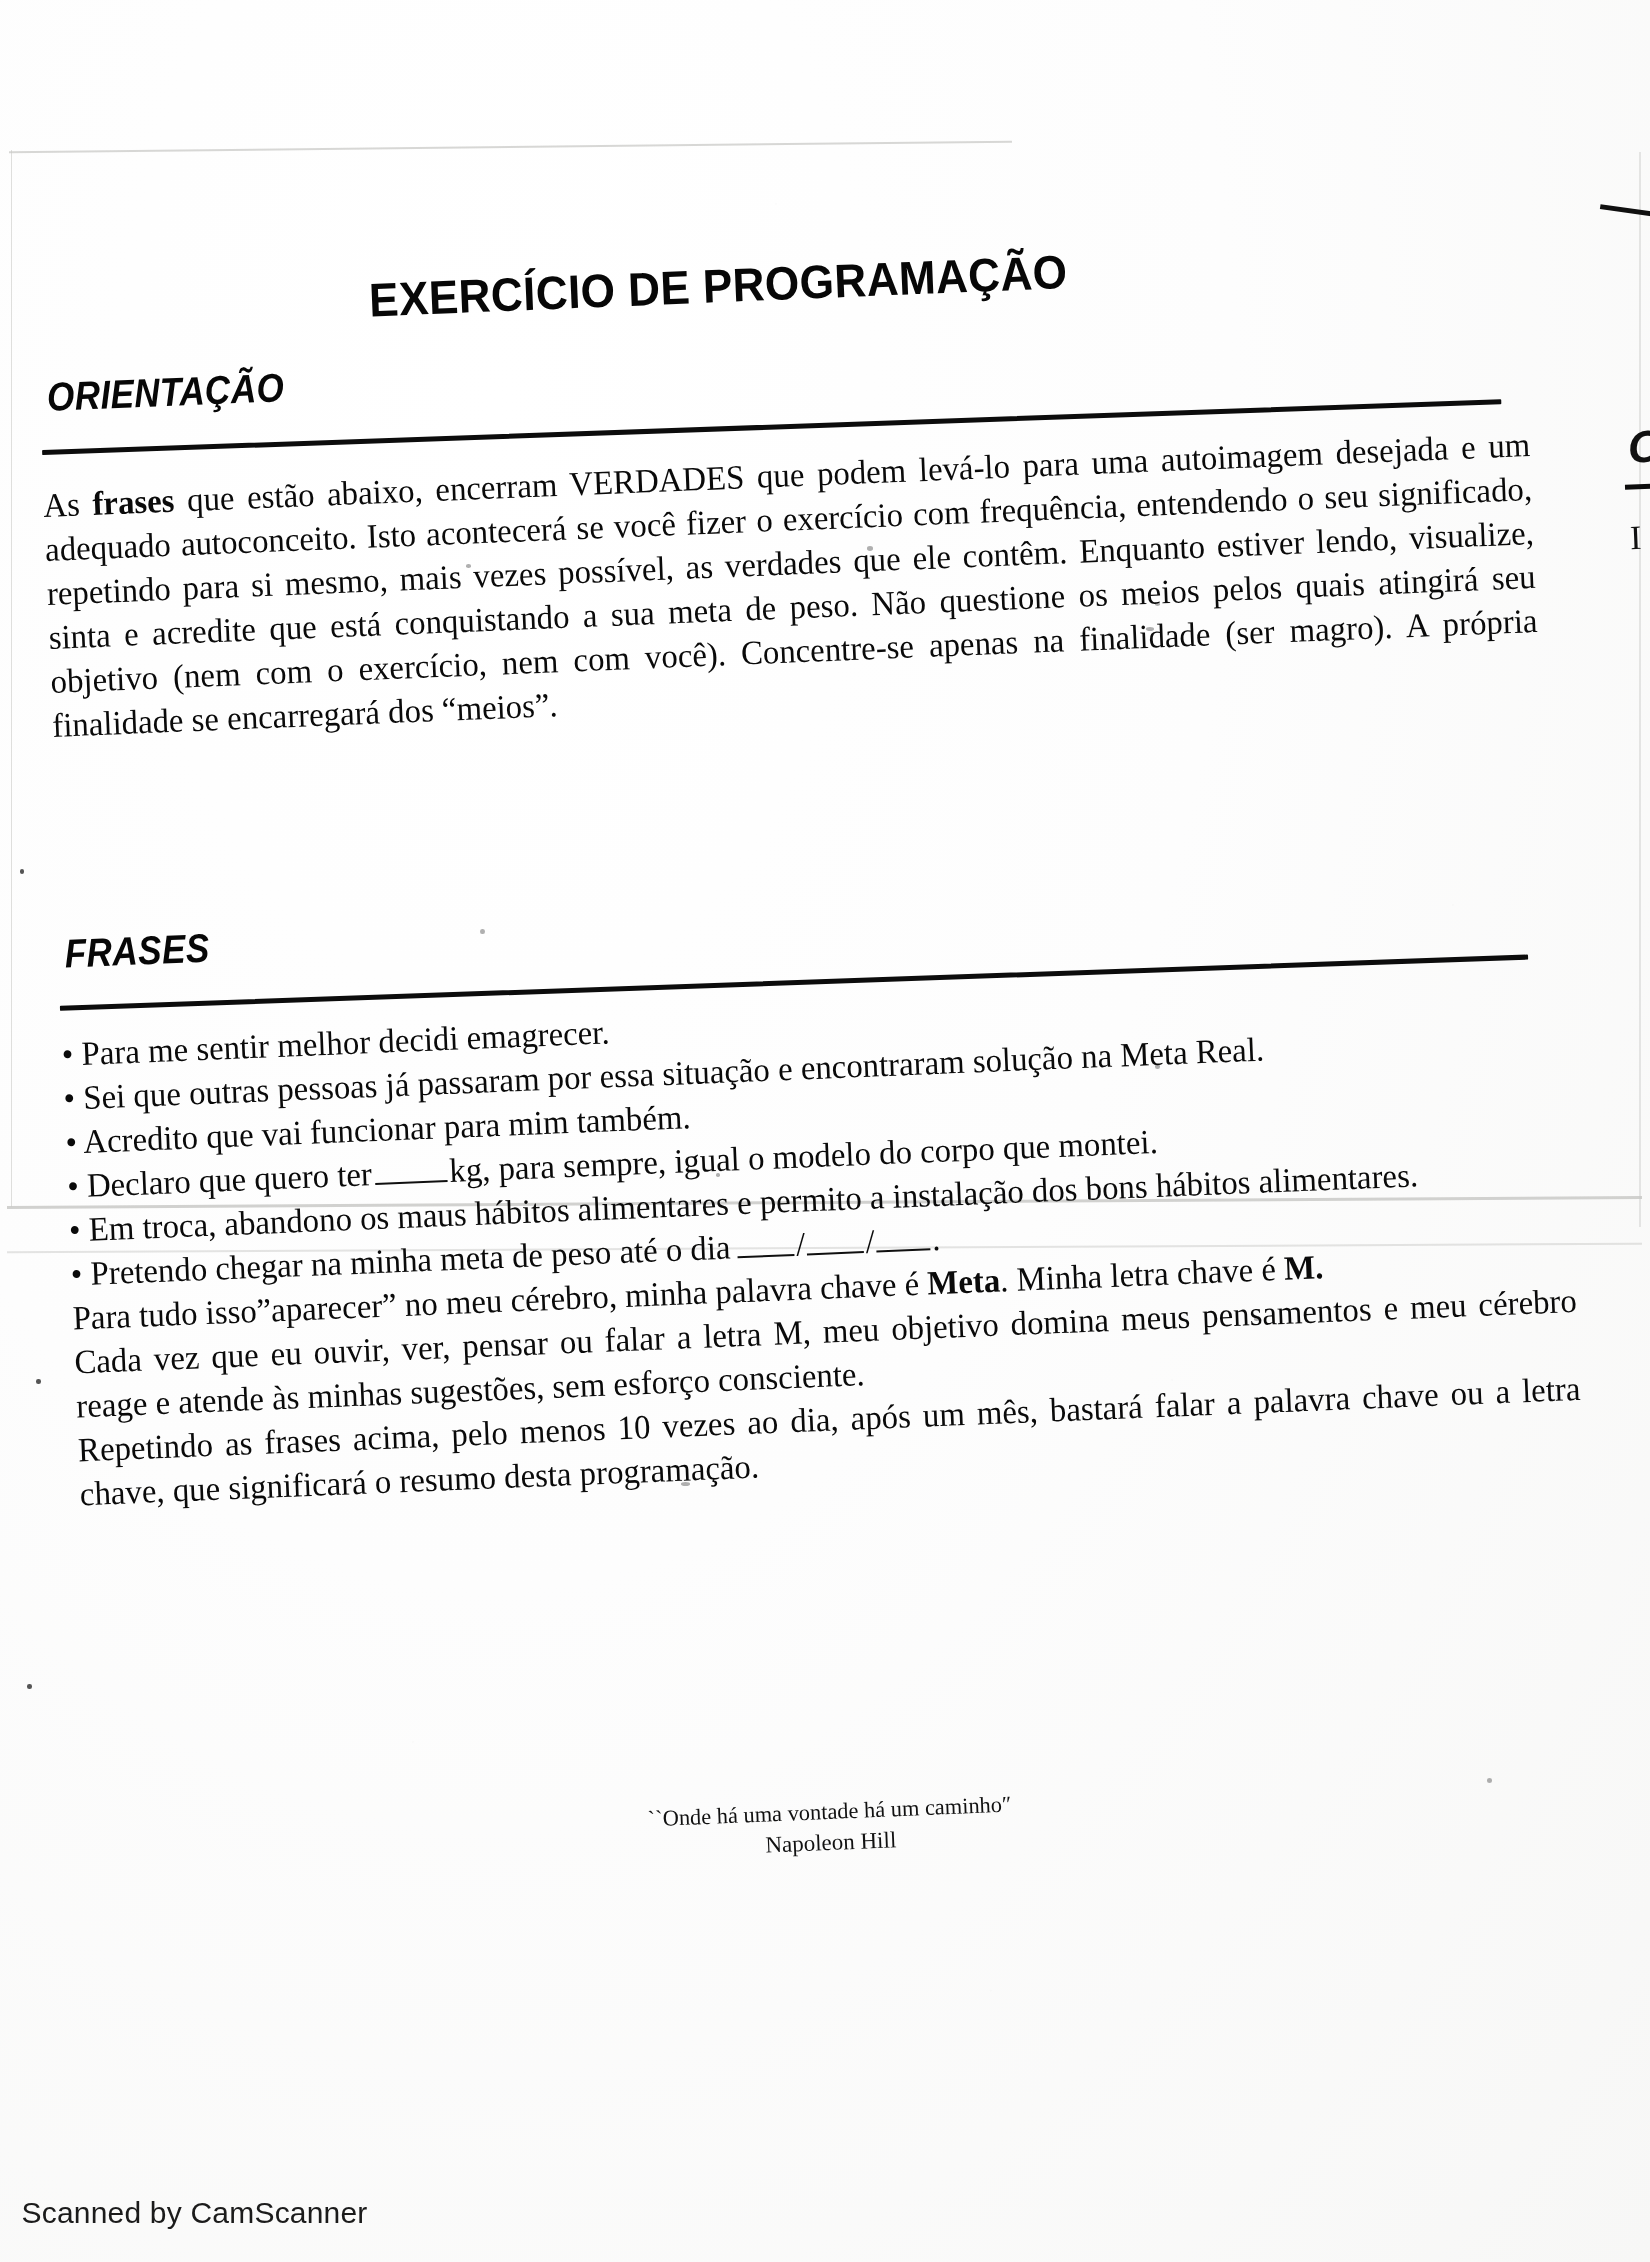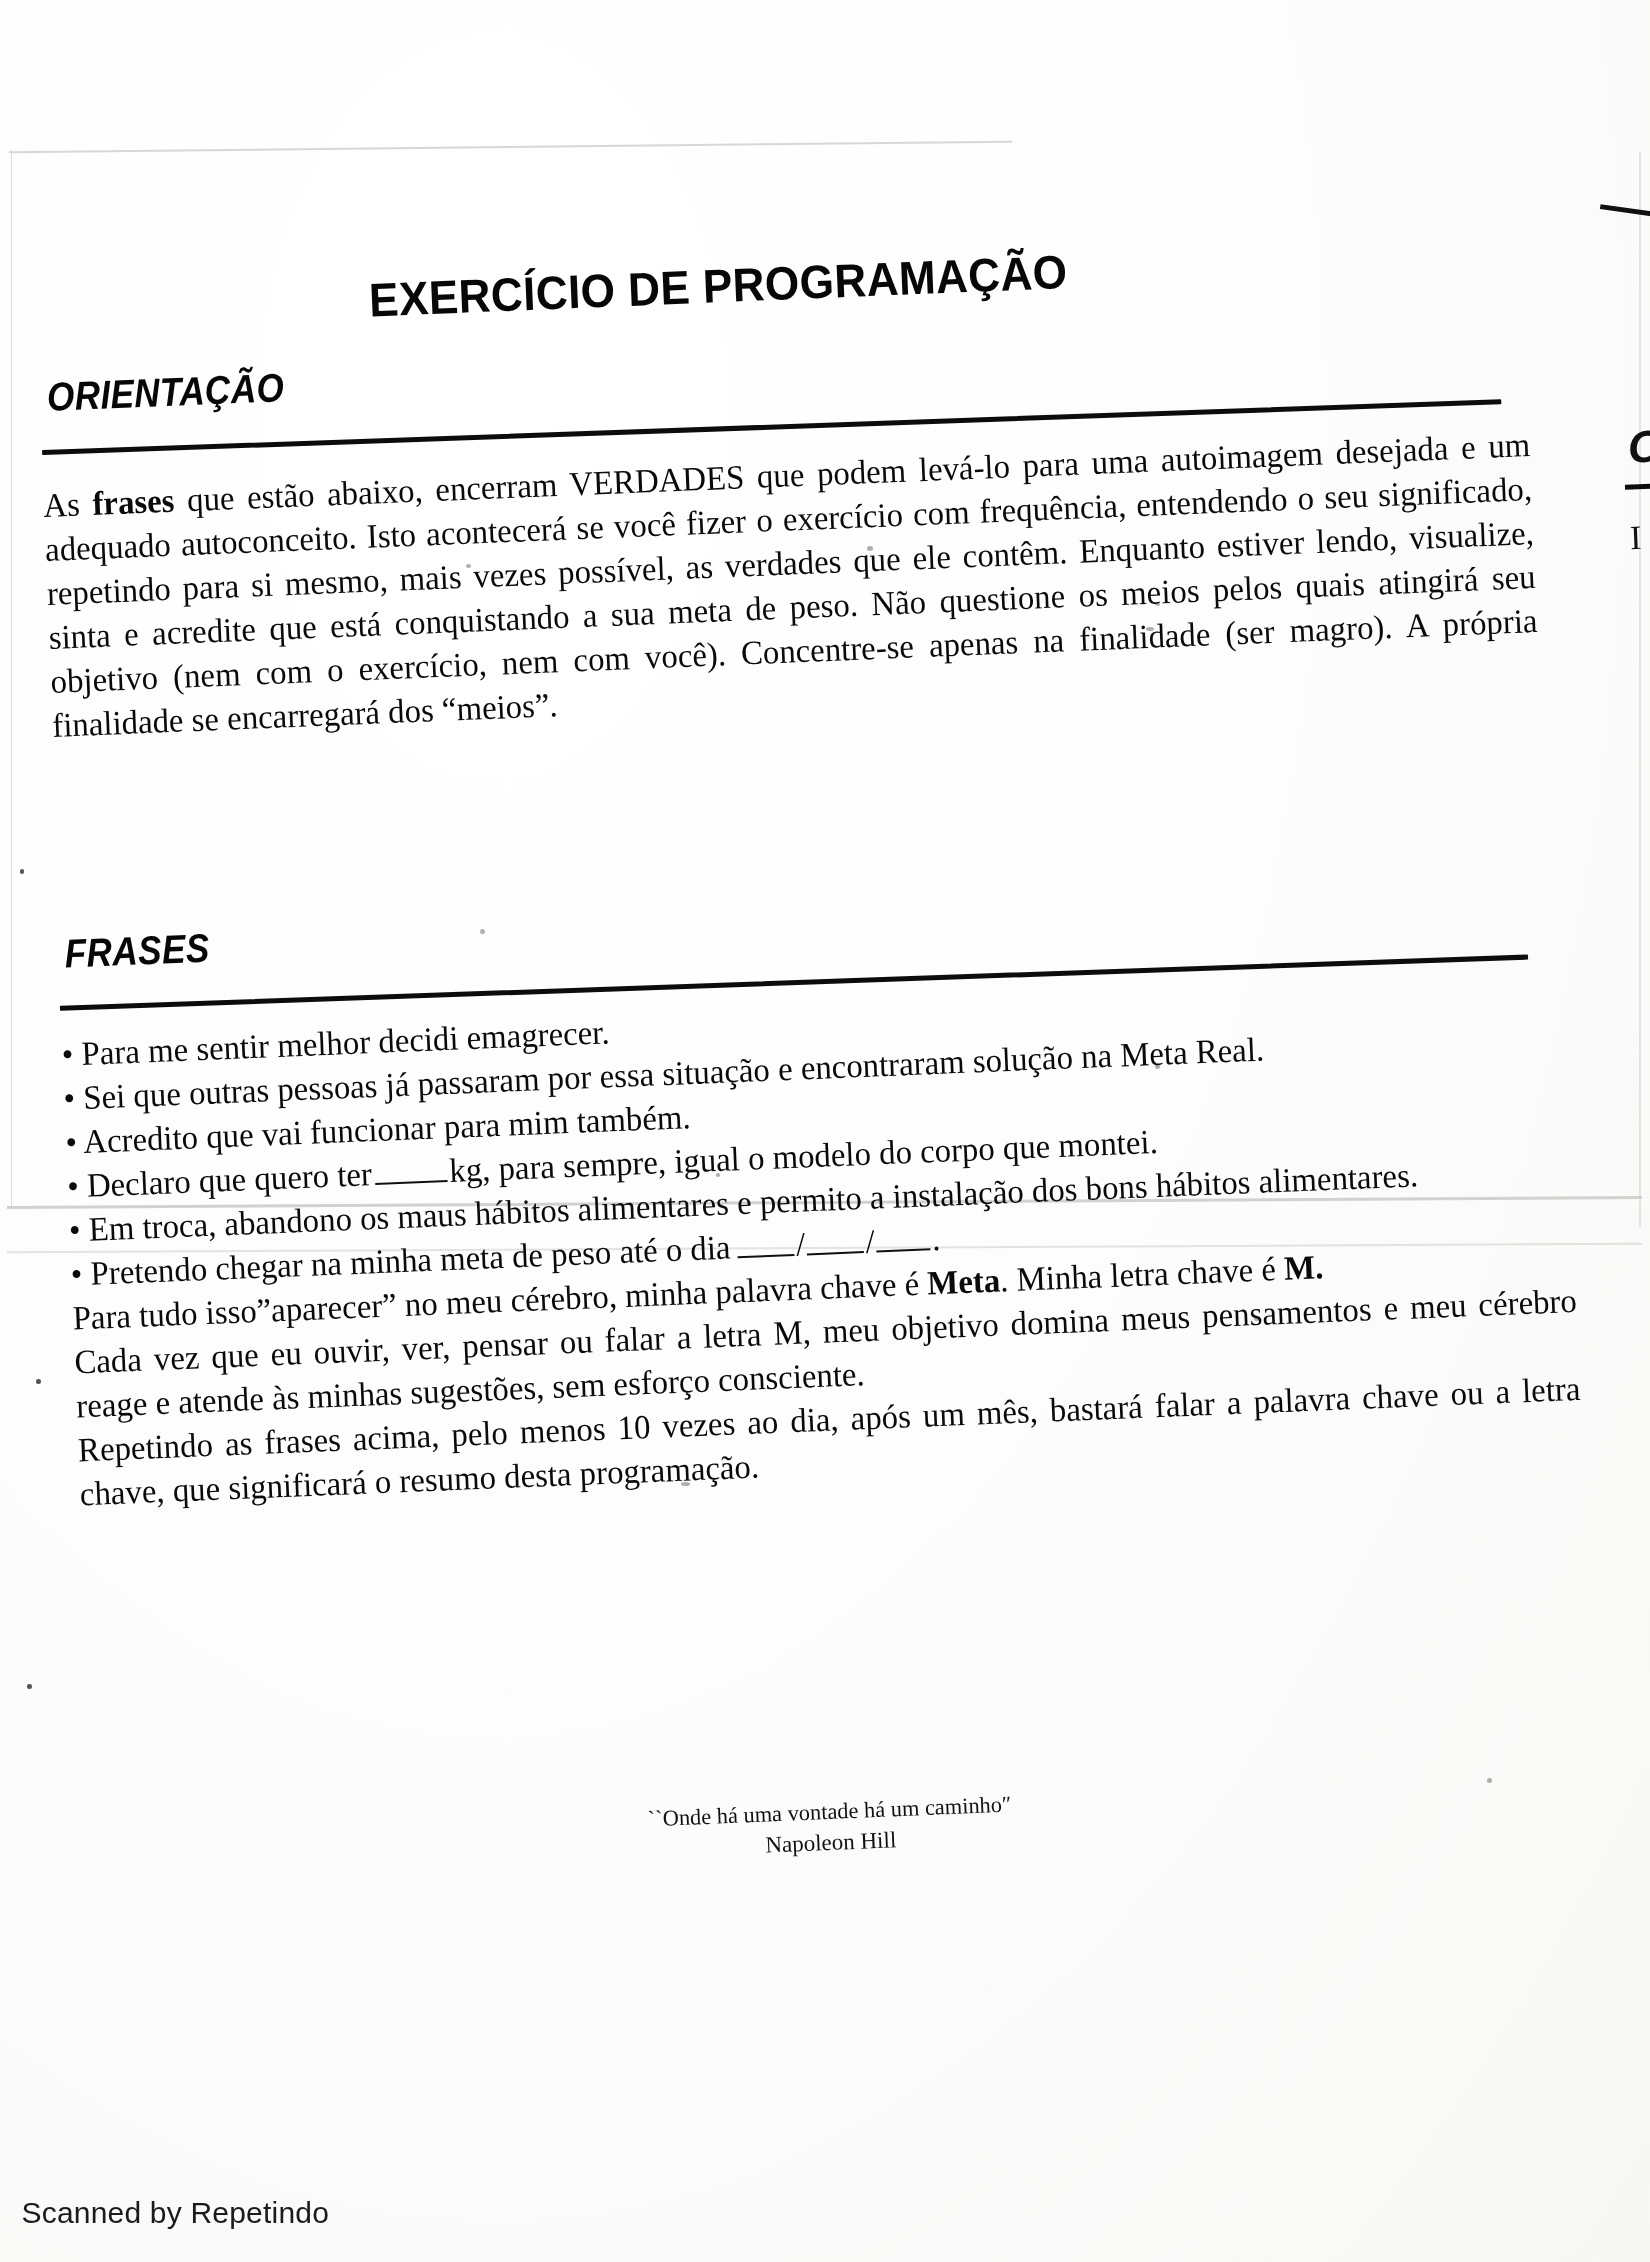--- a/index.html
+++ b/index.html
@@ -282,14 +282,14 @@
     <p>Repetindo as frases acima, pelo menos 10 vezes ao dia, após um mês, bastará falar a palavra chave ou a letra chave, que significará o resumo desta programação.</p>
   </div>
 
   <div class="quote-wrap">
     <div class="quote-line">``Onde há uma vontade há um caminho″</div>
     <div class="quote-author">Napoleon Hill</div>
   </div>
 
 </div>
 
-<div class="camscanner">Scanned by Repetindo</div>
+<div class="camscanner">Scanned by CamScanner</div>
 
 
 </body></html>

